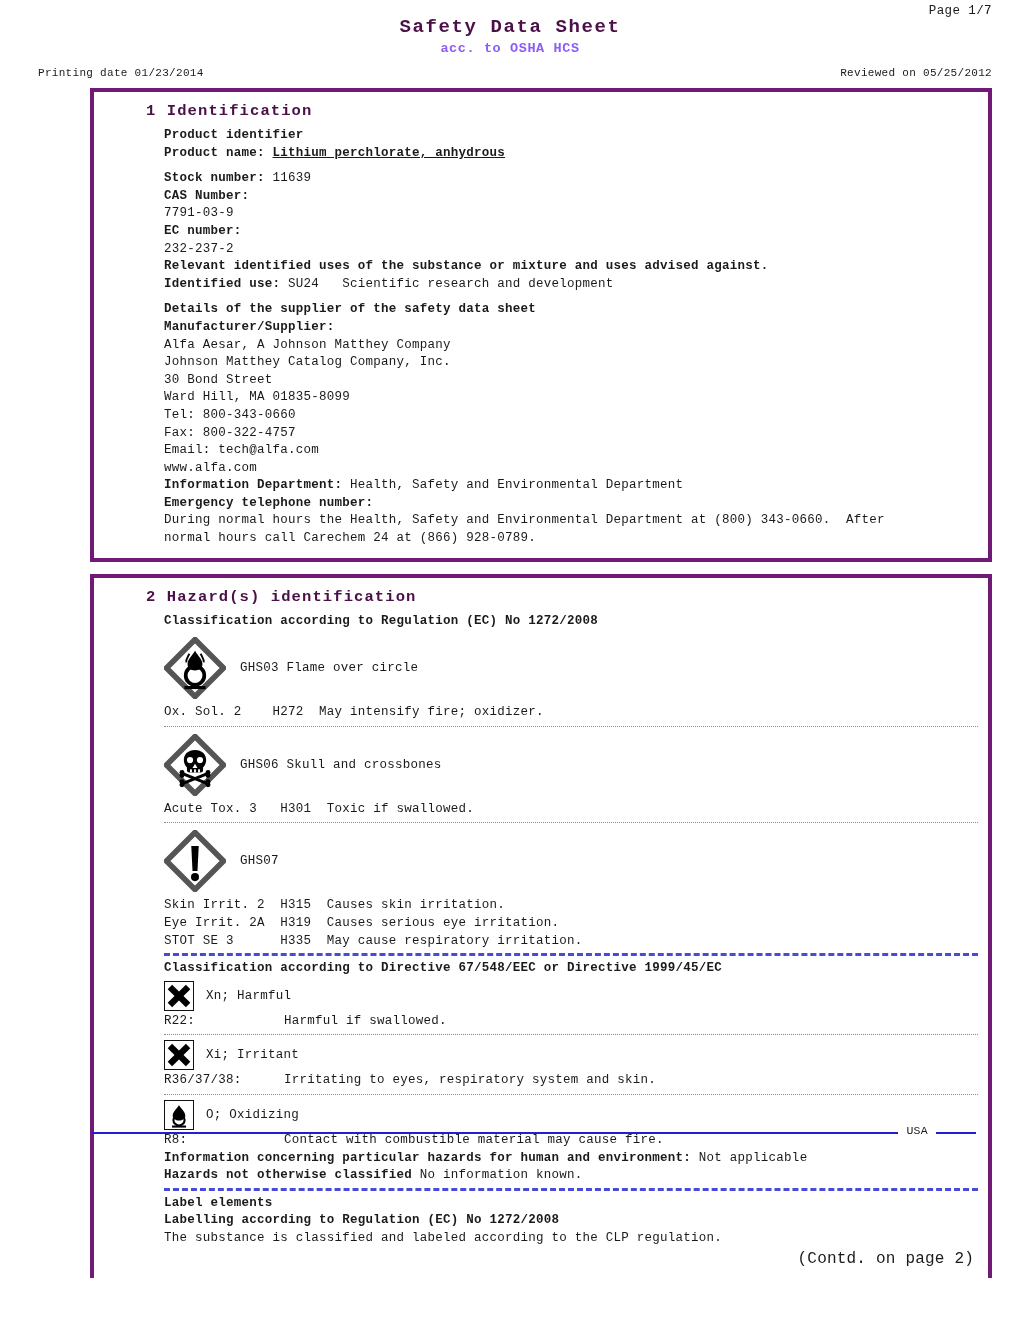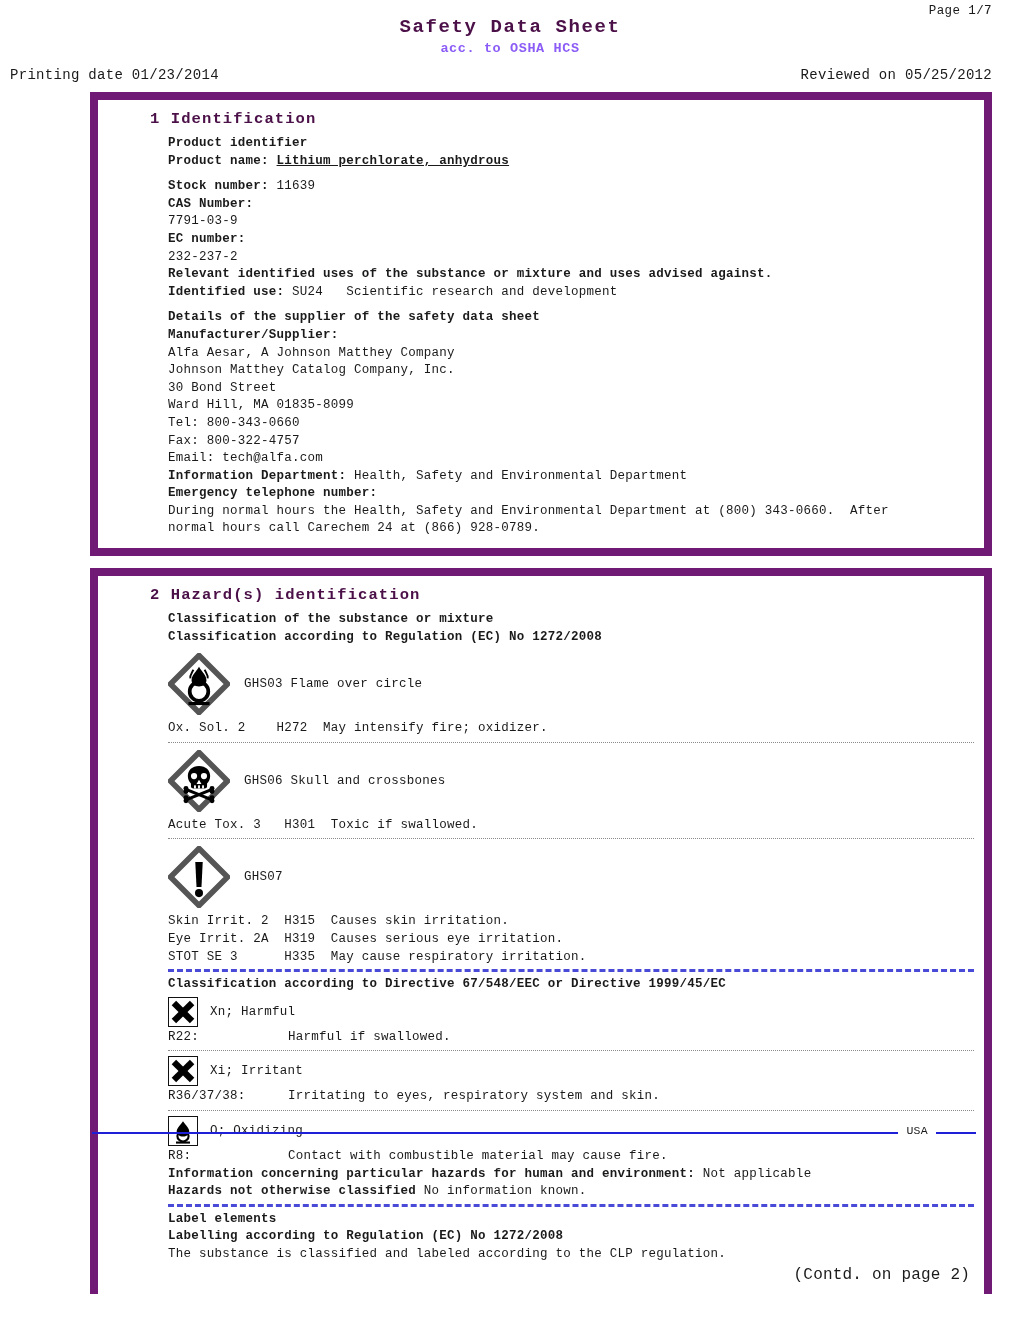--- a/index.html
+++ b/index.html
@@ -43,31 +43,31 @@
   .doc-subtitle {
     text-align: center;
     margin-top: 3px;
     font-size: 13.5px;
     font-weight: bold;
     color: #8b5cf6;
     letter-spacing: .6px;
   }
   .meta-row {
     margin-top: 11px;
-    padding: 0 28px 0 10px;
+    padding: 0 28px 0 38px;
     display: flex;
     justify-content: space-between;
-    font-size: 14px;
+    font-size: 11px;
     letter-spacing: .3px;
   }
 
   
   .sec-box {
     margin: 0 28px 0 90px;
-    border: 8px solid #701a75;
+    border: 4px solid #701a75;
     box-sizing: border-box;
     padding: 8px 10px 10px 10px;
     position: relative;
   }
   #section-1-box { margin-top: 9px; }
   #section-2-box { margin-top: 12px; border-bottom: none; }
 
   .sec-head {
     color: #4b1048;
     font-weight: bold;
@@ -206,32 +206,32 @@
       <div class="gap-sm"></div>
       <div class="ln b">Details of the supplier of the safety data sheet</div>
       <div class="ln b">Manufacturer/Supplier:</div>
       <div class="ln">Alfa Aesar, A Johnson Matthey Company</div>
       <div class="ln">Johnson Matthey Catalog Company, Inc.</div>
       <div class="ln">30 Bond Street</div>
       <div class="ln">Ward Hill, MA 01835-8099</div>
       <div class="ln">Tel: 800-343-0660</div>
       <div class="ln">Fax: 800-322-4757</div>
       <div class="ln">Email: tech@alfa.com</div>
+      <div class="ln">www.alfa.com</div>
       <div class="ln"><span class="b">Information Department:</span> <span>Health, Safety and Environmental Department</span></div>
       <div class="ln b">Emergency telephone number:</div>
       <div class="ln">During normal hours the Health, Safety and Environmental Department at (800) 343-0660.  After</div>
       <div class="ln">normal hours call Carechem 24 at (866) 928-0789.</div>
     </div>
   </div>
 
   <div class="sec-box" id="section-2-box">
     <div class="sec-head">2 Hazard(s) identification</div>
     <div class="body-indent">
 
-      <div class="ln b">Classification of the substance or mixture</div>
       <div class="ln b">Classification according to Regulation (EC) No 1272/2008</div>
 
       <div class="pic-row">
         <svg class="ghs-diamond" width="62" height="62" viewBox="0 0 100 100">
           <polygon points="50,4 96,50 50,96 4,50" fill="#ffffff" stroke="#555" stroke-width="9"></polygon>
           <circle cx="50" cy="62" r="15" fill="none" stroke="#000" stroke-width="6"></circle>
           <path d="M50 22 C44 32 38 36 38 44 C38 50 43 54 50 54 C57 54 62 50 62 44 C62 36 56 32 50 22 Z" fill="#000"></path>
           <path d="M41 27 C38 33 35 36 36 41" stroke="#000" stroke-width="3" fill="none"></path>
           <path d="M59 27 C62 33 65 36 64 41" stroke="#000" stroke-width="3" fill="none"></path>
           <rect x="33" y="79" width="34" height="5" fill="#000"></rect>

